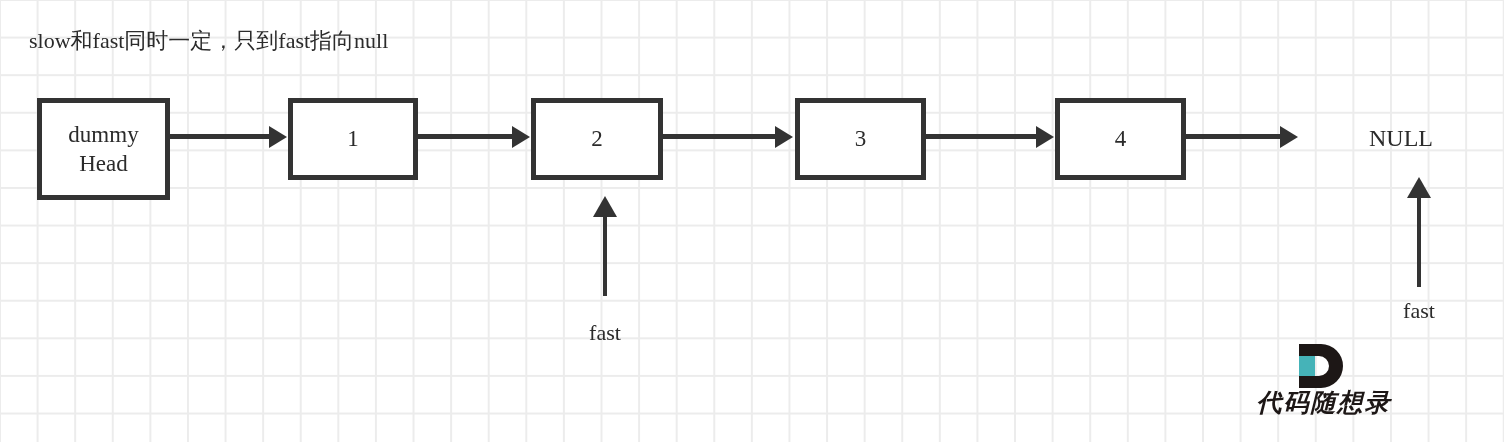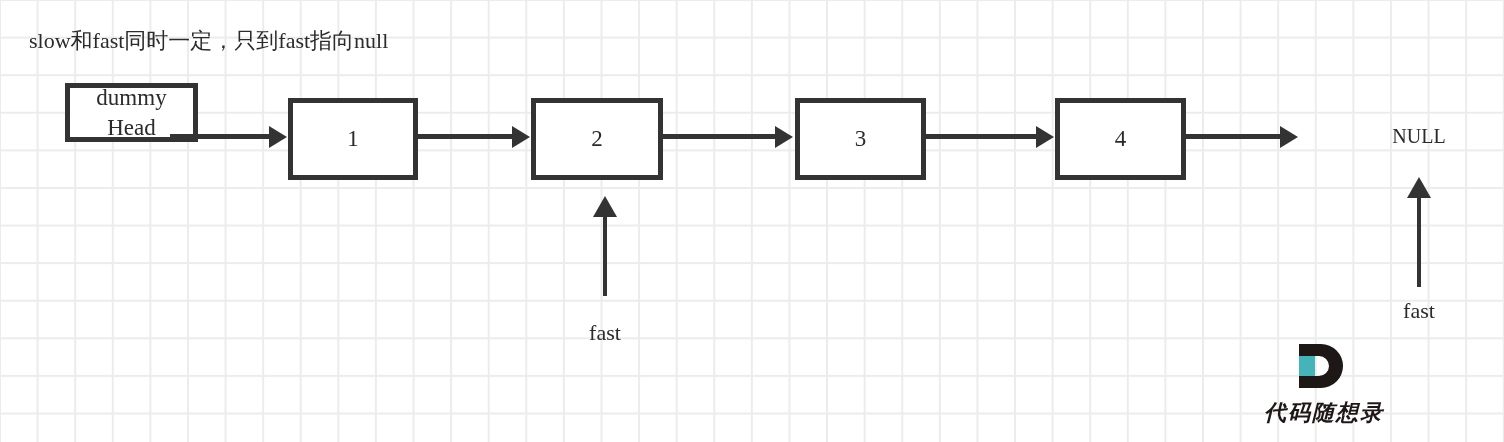--- a/index.html
+++ b/index.html
@@ -83,23 +83,23 @@
   }
   .ptr-label {
     position: absolute;
     font-size: 22px;
     color: #2b2b2b;
     text-align: center;
     white-space: nowrap;
   }
   .null-label {
     position: absolute;
-    font-size: 20px;
+    font-size: 24px;
     color: #2b2b2b;
-    text-align: center;
+    text-align: left;
     white-space: nowrap;
   }
   .logo {
     position: absolute;
     left: 1249px;
     top: 342px;
     width: 150px;
     height: 92px;
   }
   .logo-mark {
@@ -112,37 +112,36 @@
     left: 50%;
     top: 0;
     transform: translateX(-50%);
   }
   .logo-text {
     position: absolute;
     left: 0;
     top: 44px;
     width: 150px;
     text-align: center;
-    font-size: 22px;
+    font-size: 25px;
     font-weight: bold;
     font-style: italic;
     color: #1d1716;
     letter-spacing: 2px;
     font-family: "DejaVu Sans", sans-serif;
-    margin-top: 12px;
   }
 </style>
 </head>
 <body>
 
 <div id="canvas">
 
   <div class="title">slow和fast同时一定，只到fast指向null</div>
 
-  <div class="node" style="left:37px; top:83px; width:133px; height:59px;margin-left:28px;">
+  <div class="node" style="left:37px; top:98px; width:133px; height:102px;">
     <span>
       <span class="node-label">dummy</span>
       <span class="node-label">Head</span>
     </span>
   </div>
 
   <div class="node" style="left:288px; top:98px; width:130px; height:82px;">
     <span class="node-label">1</span>
   </div>
 

